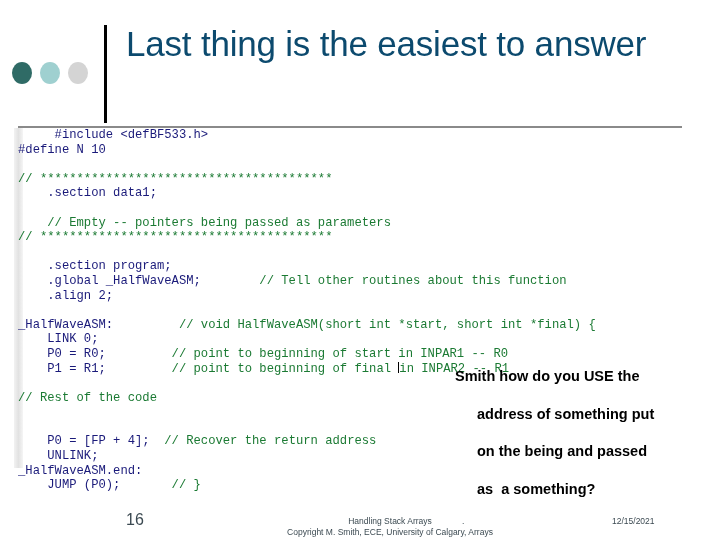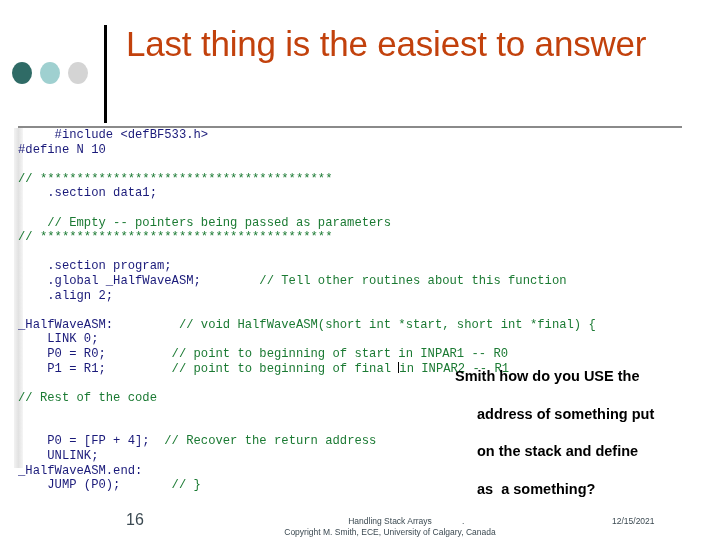--- a/index.html
+++ b/index.html
@@ -49,21 +49,21 @@
     height: 98px;
     background: #000000;
   }
   .slide-title {
     position: absolute;
     left: 126px;
     top: 22px;
     width: 570px;
     font-size: 35px;
     line-height: 44px;
-    color: #c2410c;
+    color: #0c4a6e;
     font-weight: normal;
     letter-spacing: -0.2px;
   }
 
   .header-divider {
     position: absolute;
     left: 18px;
     top: 126px;
     width: 664px;
     height: 2px;
@@ -185,25 +185,25 @@
 <div class="header-divider"></div>
 
 <div class="code-object">
   <div class="code-gutter"></div>
   <div class="code-text" id="code-text"><div class="code-line"><span class="c-navy">     #include &lt;defBF533.h&gt;</span></div><div class="code-line"><span class="c-navy">#define N 10</span></div><div class="code-line">&nbsp;</div><div class="code-line"><span class="c-green">// ****************************************</span></div><div class="code-line"><span class="c-navy">    .section data1;</span></div><div class="code-line">&nbsp;</div><div class="code-line"><span class="c-green">    // Empty -- pointers being passed as parameters</span></div><div class="code-line"><span class="c-green">// ****************************************</span></div><div class="code-line">&nbsp;</div><div class="code-line"><span class="c-navy">    .section program;</span></div><div class="code-line"><span class="c-navy">    .global _HalfWaveASM;</span><span class="c-green">        </span><span class="c-green">// Tell other routines about this function</span></div><div class="code-line"><span class="c-navy">    .align 2;</span></div><div class="code-line">&nbsp;</div><div class="code-line"><span class="c-navy">_HalfWaveASM:</span><span class="c-green">         </span><span class="c-green">// void HalfWaveASM(short int *start, short int *final) {</span></div><div class="code-line"><span class="c-navy">    LINK 0;</span></div><div class="code-line"><span class="c-navy">    P0 = R0;</span><span class="c-green">         </span><span class="c-green">// point to beginning of start in INPAR1 -- R0</span></div><div class="code-line"><span class="c-navy">    P1 = R1;</span><span class="c-green">         </span><span class="c-green">// point to beginning of final </span><span class="caret"></span><span class="c-green">in INPAR2 -- R1</span></div><div class="code-line">&nbsp;</div><div class="code-line"><span class="c-green">// Rest of the code</span></div><div class="code-line">&nbsp;</div><div class="code-line">&nbsp;</div><div class="code-line"><span class="c-navy">    P0 = [FP + 4];</span><span class="c-green">  </span><span class="c-green">// Recover the return address</span></div><div class="code-line"><span class="c-navy">    UNLINK;</span></div><div class="code-line"><span class="c-navy">_HalfWaveASM.end:</span></div><div class="code-line"><span class="c-navy">    JUMP (P0);</span><span class="c-green">       </span><span class="c-green">// }</span></div></div>
 </div>
 
 <div class="callout">
   <span class="ln">Smith how do you USE the</span>
   <span class="ln ind">address of something put</span>
-  <span class="ln ind">on the stack and define</span>
+  <span class="ln ind">on the being and passed</span>
   <span class="ln ind">as  a something?</span>
 </div>
 
 <div class="footer">
   <div class="footer-page">16</div>
   <div class="footer-center">
     <div>Handling Stack Arrays</div>
-    <div>Copyright M. Smith, ECE, University of Calgary, Canada</div>
+    <div>Copyright M. Smith, ECE, University of Calgary, Arrays</div>
   </div>
   <div class="footer-dot">.</div>
   <div class="footer-date">12/15/2021</div>
 </div>
 
 </body></html>

